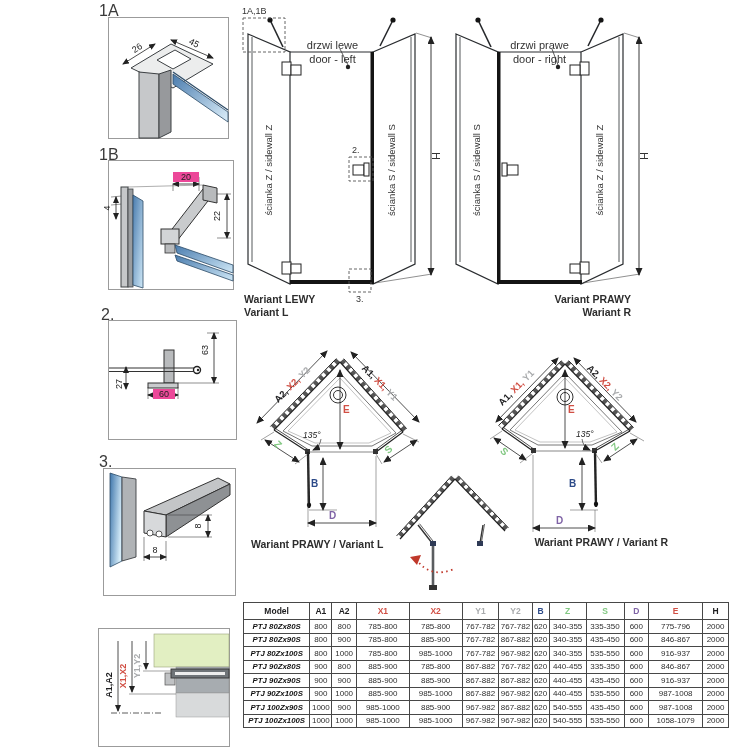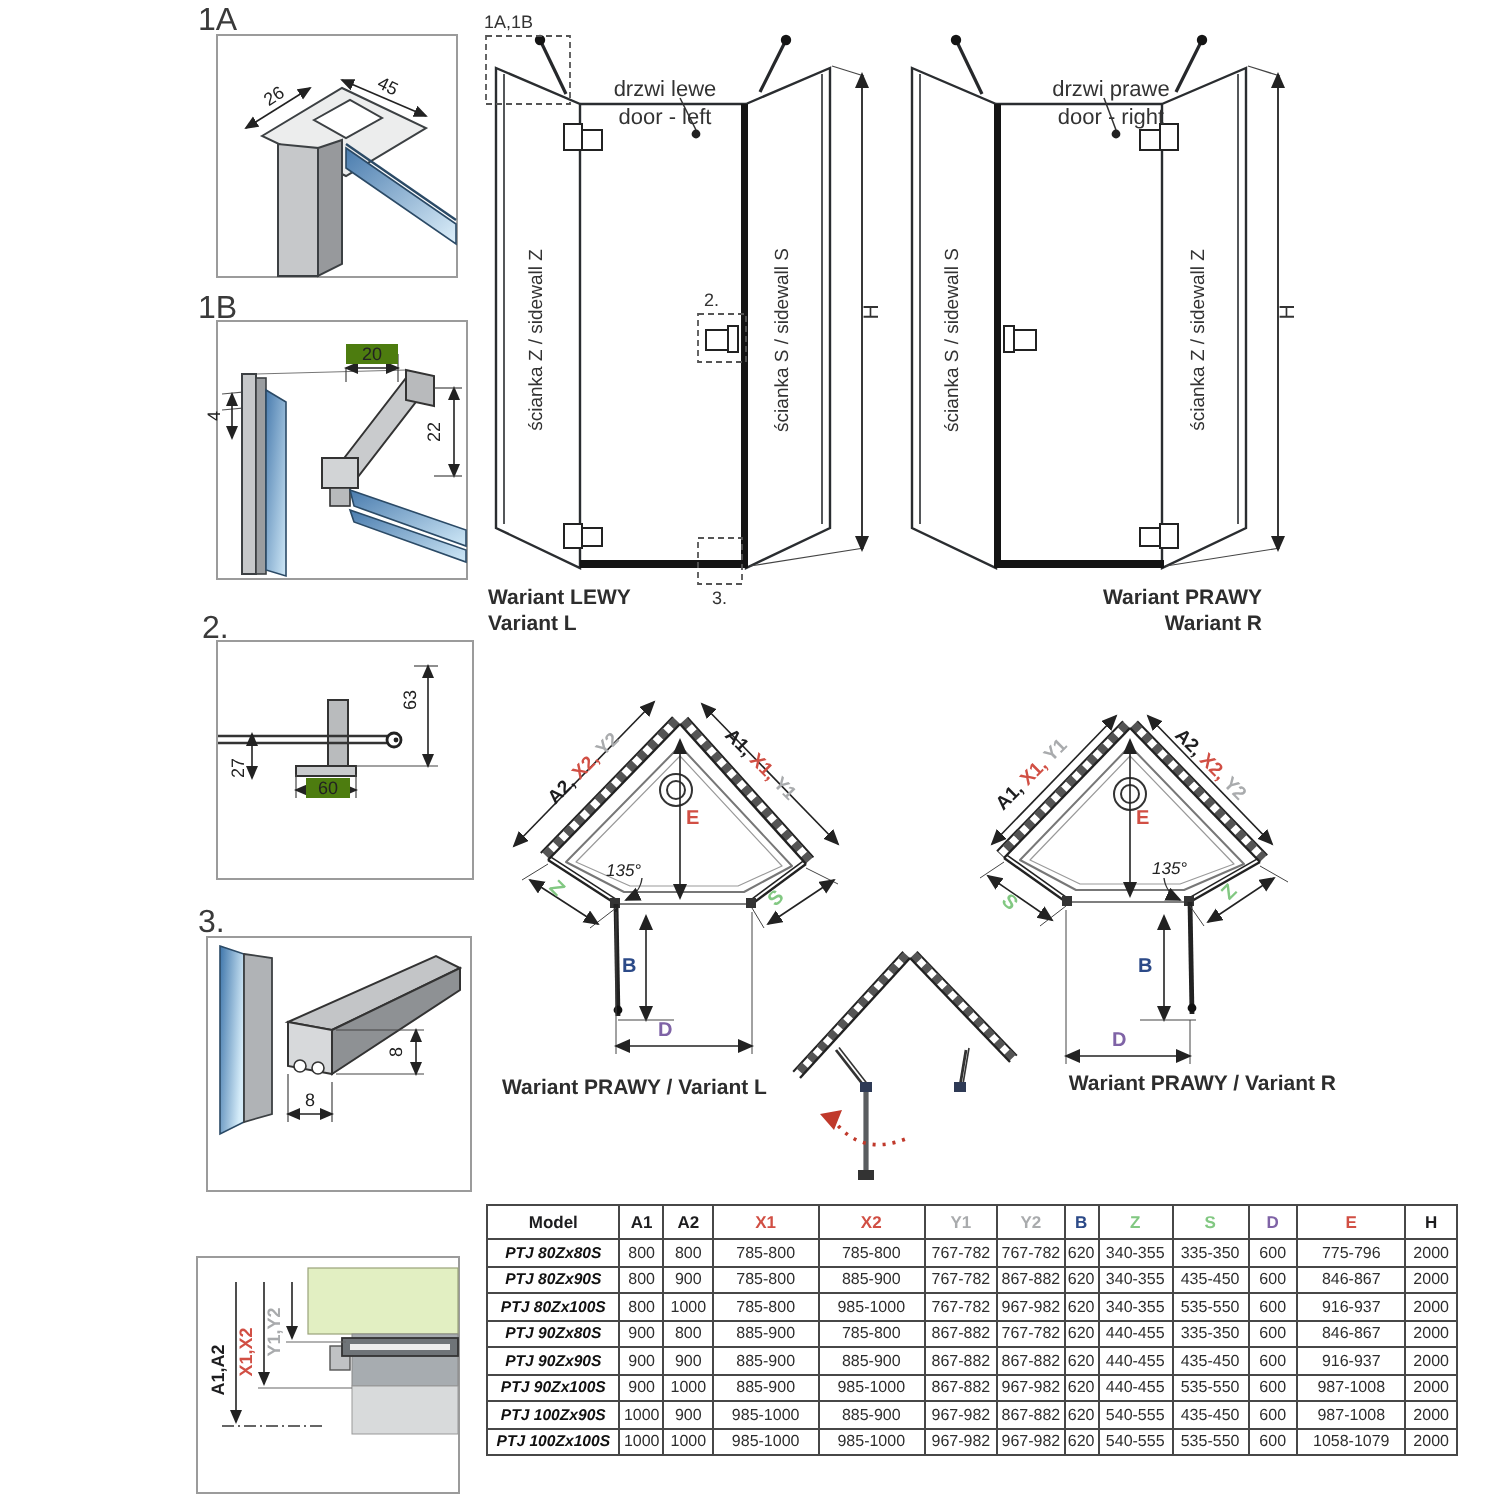--- a/index.html
+++ b/index.html
@@ -2,21 +2,21 @@
 <html style="--c-dark: #1d1d1f; --c-red: #d14f44; --c-gray: #a9abad; --c-green: #82c882; --c-blue: #2c4a88; --c-purple: #7f63a6;"><head>
 <meta charset="utf-8">
 <style>
   html,body{margin:0;padding:0;background:#fff;}
   #canvas{position:relative;width:750px;height:750px;background:#fff;overflow:hidden;
           font-family:"Liberation Sans","DejaVu Sans",sans-serif;color:#222;}
   .abs{position:absolute;}
   .detail-box{position:absolute;border:1px solid #9b9b9b;background:#fff;}
   .detail-label{position:absolute;font-size:16px;color:#3a3a3a;}
   .dim{position:absolute;font-size:9px;color:#222;text-align:center;white-space:nowrap;}
-  .dim.bg{background:#4d7c0f;padding:0 1px;}
+  .dim.bg{background:#ec4899;padding:0 1px;}
   .rot90{transform:rotate(-90deg);}
   .vlabel{position:absolute;font-size:9.5px;color:#333;text-align:center;
           transform:rotate(-90deg);transform-origin:0 0;white-space:nowrap;}
   .title-block{position:absolute;text-align:center;font-size:11px;color:#333;line-height:14px;margin-top:24px;}
   .caption{position:absolute;font-size:10.5px;font-weight:bold;color:#2d2d2d;line-height:13px;white-space:nowrap;}
   .ref-label{position:absolute;font-size:9px;color:#333;}
   .plan-letter{position:absolute;font-size:10px;font-weight:bold;white-space:nowrap;}
   .diag-group{position:absolute;width:70px;text-align:center;font-size:9.5px;font-weight:bold;white-space:nowrap;}
   .c-dark{color:var(--c-dark);}
   .c-red{color:var(--c-red);}
@@ -265,29 +265,29 @@
 
       <rect x="59" y="159" width="11" height="10" fill="#fff" stroke="#222" stroke-width="1"></rect>
       <rect x="54" y="157" width="5" height="13" fill="#fff" stroke="#222" stroke-width="1"></rect>
 
       <line x1="176" y1="27" x2="192" y2="32" stroke="#444" stroke-width="0.6"></line>
       <line x1="135" y1="277" x2="192" y2="268" stroke="#444" stroke-width="0.6"></line>
       <line x1="191" y1="31" x2="191" y2="269" stroke="#222" stroke-width="0.9" marker-start="url(#mer)" marker-end="url(#mer)"></line>
       <line x1="104" y1="43" x2="110" y2="59" stroke="#333" stroke-width="0.8"></line>
       <circle cx="110" cy="61" r="2.2" fill="#222"></circle>
     </svg>
-    <div class="title-block" style="left:50px;top:8px;width:115px;">
+    <div class="title-block" style="left:34px;top:8px;width:115px;">
       <div>drzwi prawe</div>
       <div>door - right</div>
     </div>
     <span class="vlabel" style="left:23px;top:282px;width:236px;">ścianka S / sidewall S</span>
     <span class="vlabel" style="left:146px;top:282px;width:236px;">ścianka Z / sidewall Z</span>
     <span class="vlabel" style="left:190px;top:165px;width:30px;font-size:10.5px;">H</span>
     <div class="caption" style="left:40px;top:287px;width:143px;text-align:right;">
-      <div>Wariant PRAWY</div>
+      <div>Variant PRAWY</div>
       <div>Wariant R</div>
     </div>
   </div>
 
   <div class="abs" style="left:245px;top:350px;width:180px;height:205px;">
     <svg width="180" height="205" viewBox="0 0 180 205">
       <defs>
         <marker id="mpl" markerWidth="9" markerHeight="9" refX="7" refY="3.5" orient="auto-start-reverse" markerUnits="userSpaceOnUse">
           <path d="M0,0 L8,3.5 L0,7 Z" fill="#222"></path>
         </marker>

